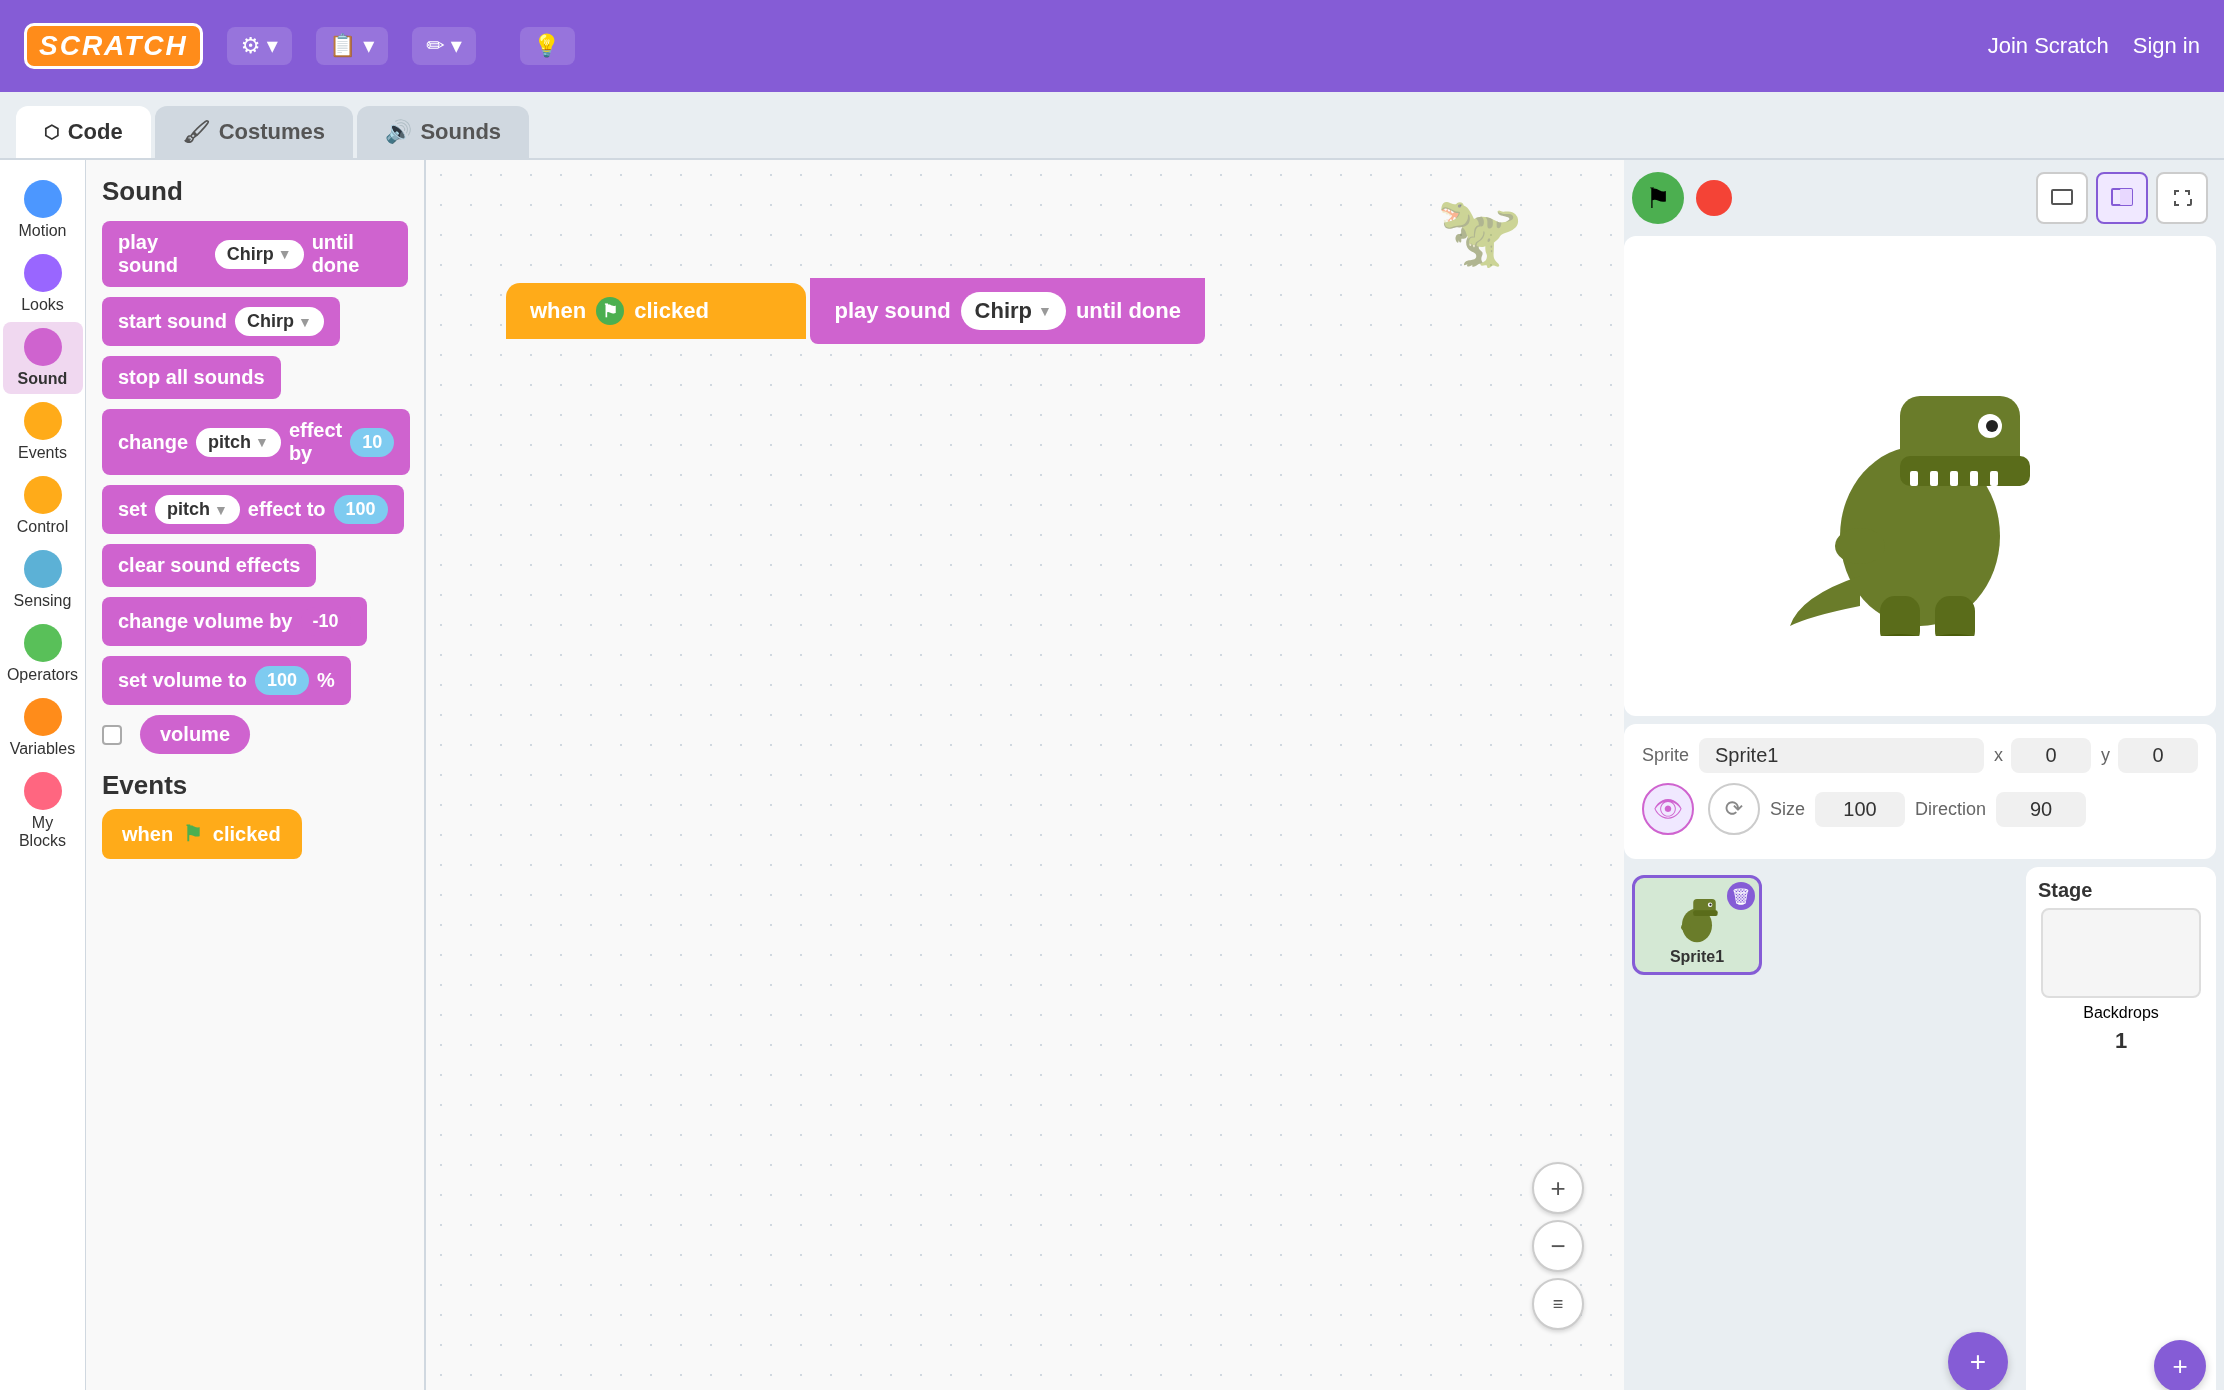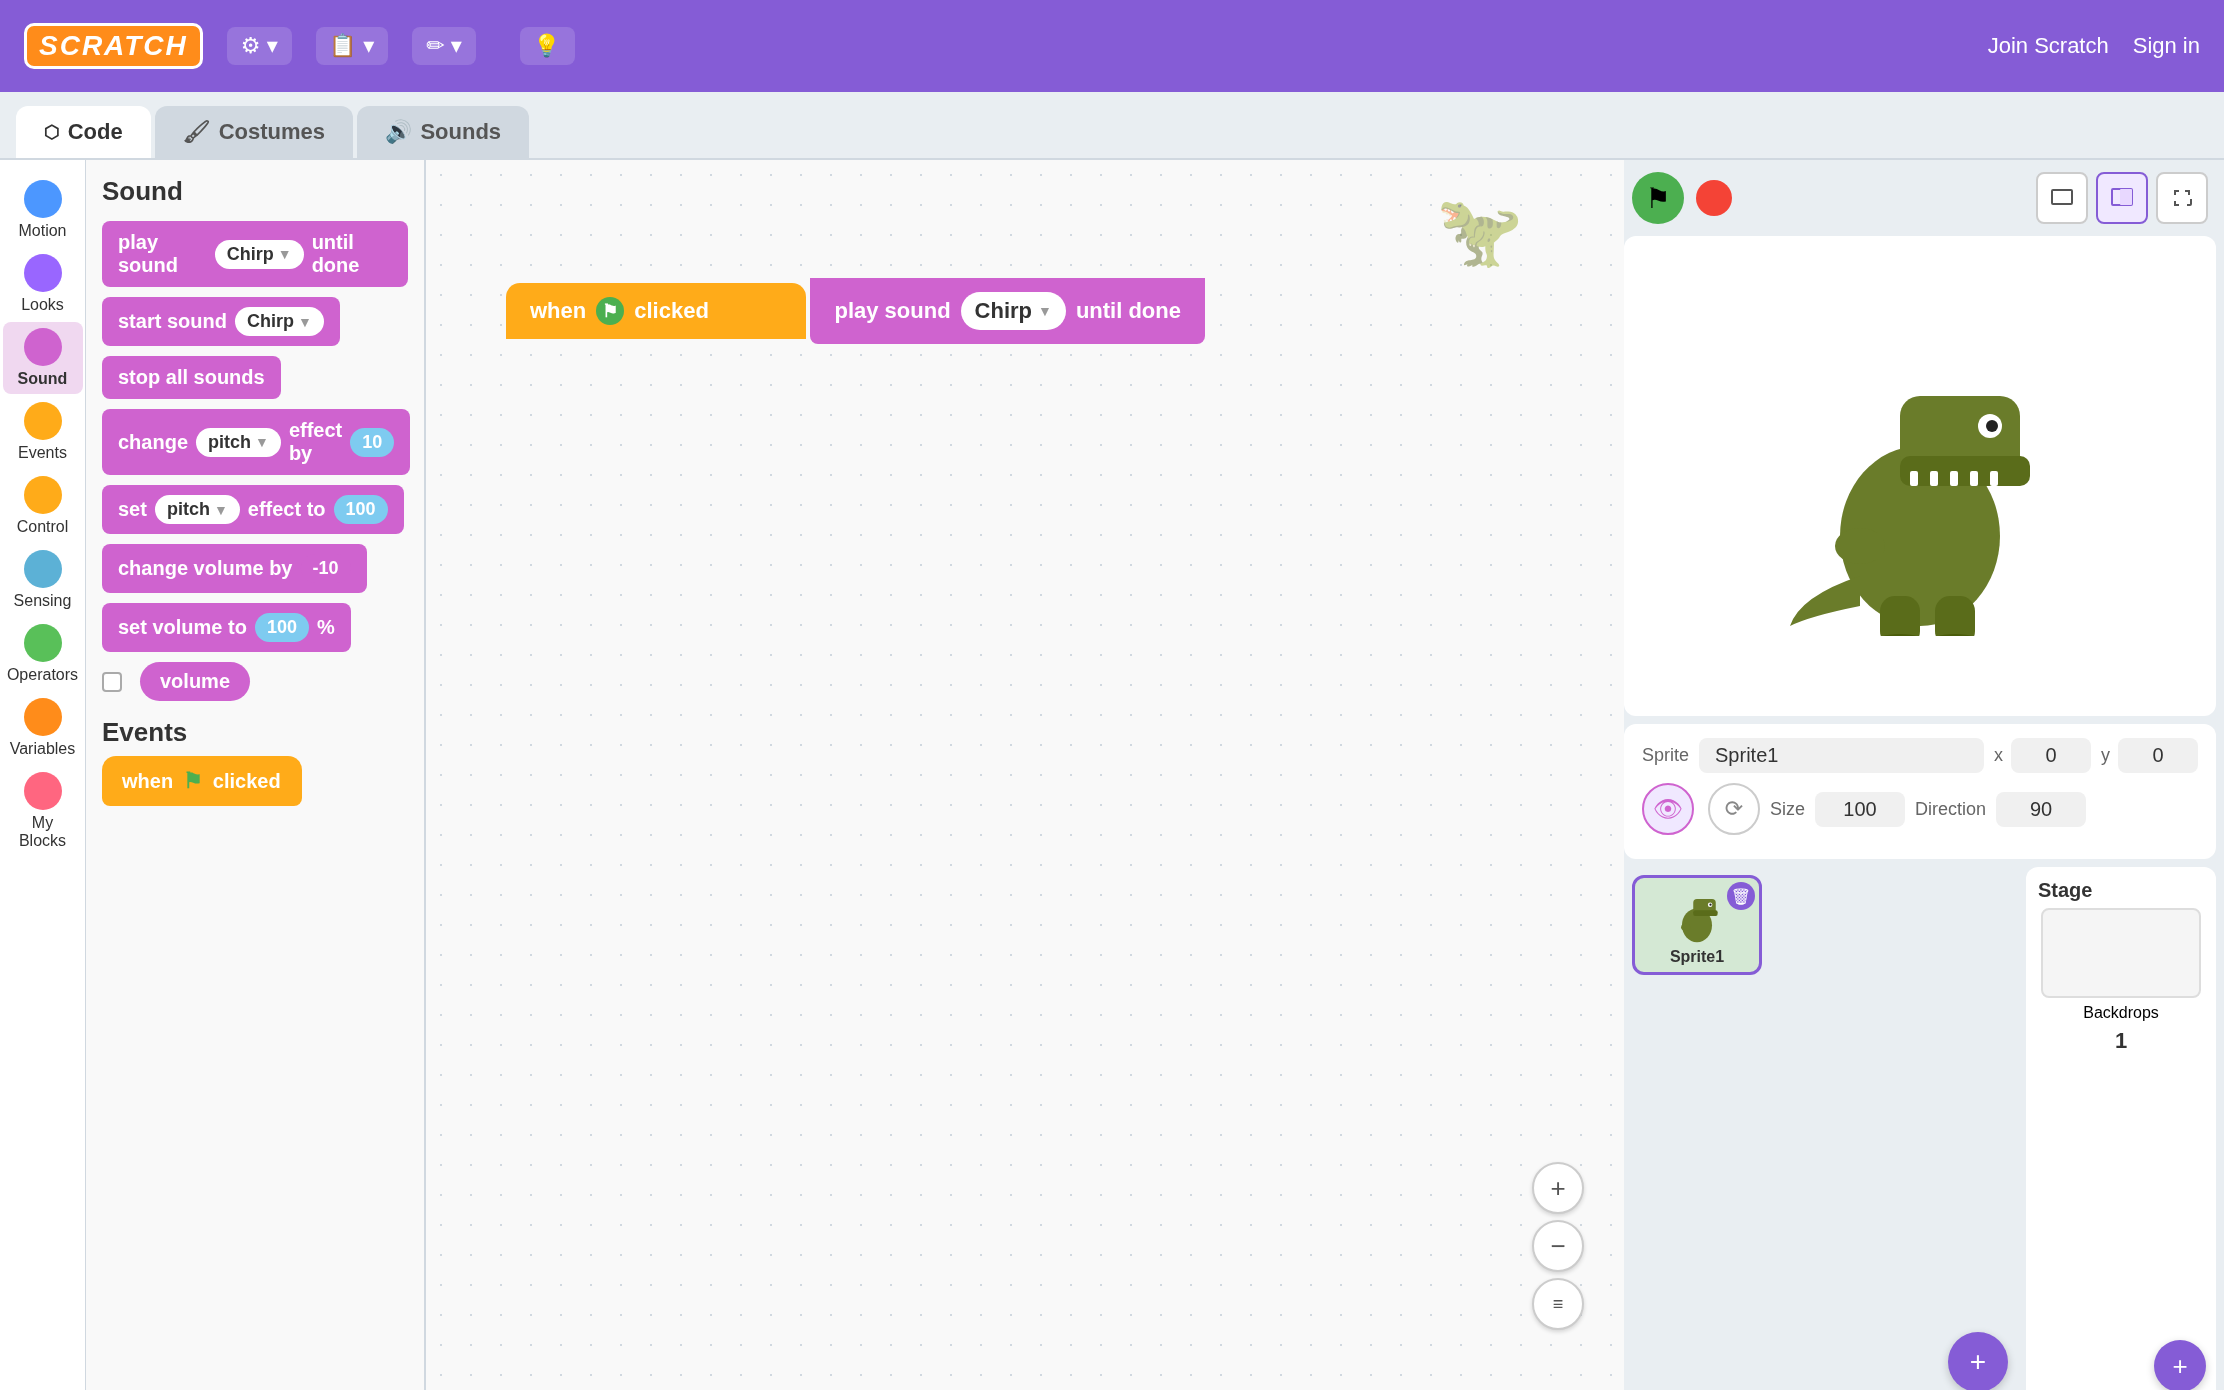--- a/index.html
+++ b/index.html
@@ -565,20 +565,25 @@
         <span>set</span>
         <span class="block-pill">
           <span>pitch</span>
           <span class="dropdown-arrow">▼</span>
         </span>
         <span>effect to</span>
         <span class="block-pill-num">100</span>
       </div>
     </div>
 
+    <div class="block-row">
+      <div class="block block-sound">
+        <span>clear sound effects</span>
+      </div>
+    </div>
 
     <div style="margin:10px 0;"></div>
 
     <div class="block-row">
       <div class="block block-sound">
         <span>change volume by</span>
         <span class="block-pill-neg">-10</span>
       </div>
     </div>
 

